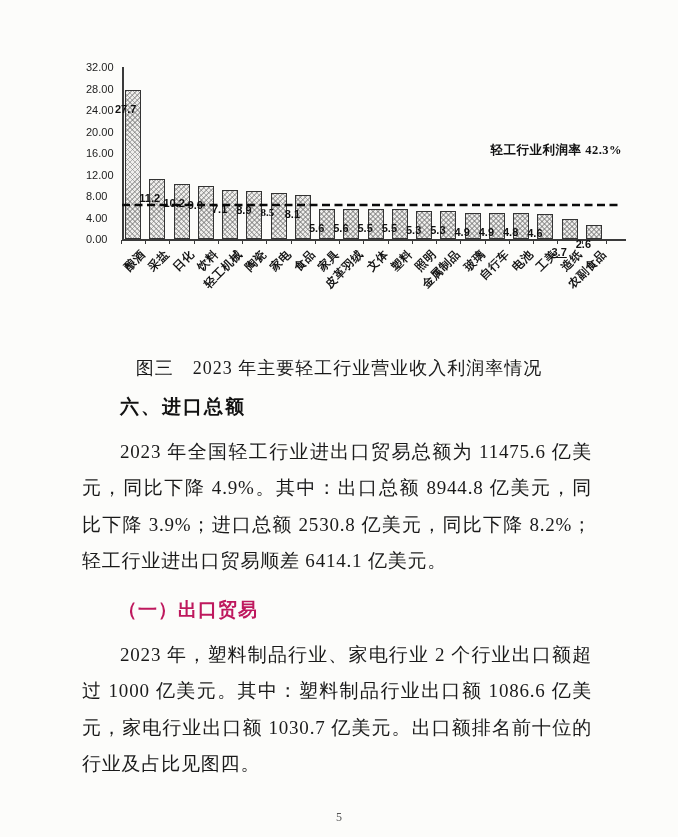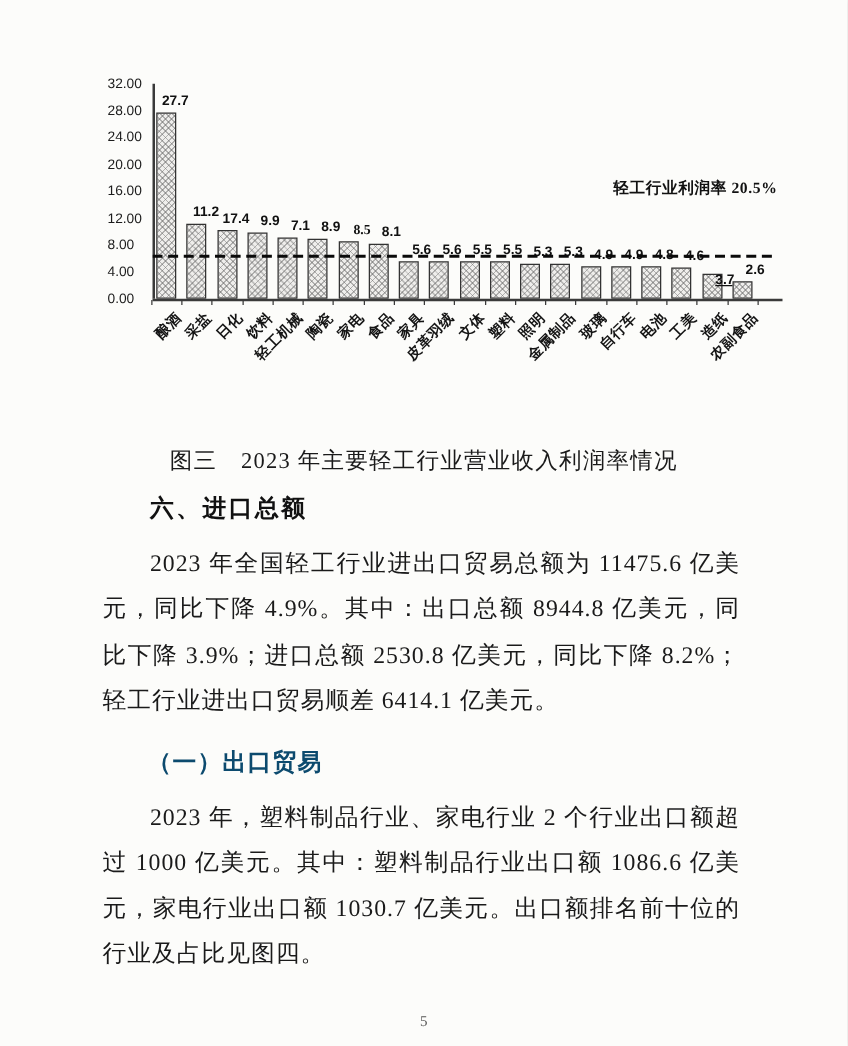--- a/index.html
+++ b/index.html
@@ -29,22 +29,22 @@
   .chart .tick{position:absolute;width:1px;height:4px;background:#3a3a3a;}
   .chart .bar{
     position:absolute;box-sizing:border-box;
     background-color:#efeeec;
     background-image:
       repeating-linear-gradient(45deg, rgba(100,100,100,.45) 0 1px, transparent 1px 3.5px),
       repeating-linear-gradient(135deg, rgba(100,100,100,.45) 0 1px, transparent 1px 3.5px);
     border:1.5px solid #333;
   }
   .chart .vlab{
-    position:absolute;width:36px;text-align:right;
-    font:700 11px "Liberation Sans","DejaVu Sans",sans-serif;color:#111;
+    position:absolute;width:36px;text-align:left;
+    font:700 11px "Liberation Sans","DejaVu Sans",sans-serif;color:#111;margin-top:28px;
   }
   .chart .clab{
     position:absolute;width:100px;text-align:right;
     font-weight:700;font-size:11.5px;letter-spacing:.5px;
     transform:rotate(-45deg);transform-origin:100% 0%;
     white-space:nowrap;color:#141414;
   }
   .chart .refline{position:absolute;left:36px;top:140px;}
   .chart .reflabel{
     position:absolute;top:84px;left:300px;width:236px;text-align:right;
@@ -61,21 +61,21 @@
     font-size:19px;font-weight:700;letter-spacing:2px;text-indent:2em;color:#111;
   }
   .para{
     position:absolute;left:82px;width:510px;margin:0;
     font-size:19px;line-height:36.4px;letter-spacing:.8px;
     text-align:justify;text-indent:2em;color:#1a1a1a;
   }
   #para1{top:434px;}
   .sub-heading{
     position:absolute;left:82px;top:597px;width:508px;
-    font-size:19px;font-weight:700;letter-spacing:1px;text-indent:1.9em;color:#0c4a6e;
+    font-size:19px;font-weight:700;letter-spacing:1px;text-indent:1.9em;color:#be185d;
   }
   #para2{top:637px;}
   .pagenum{
     position:absolute;left:0;top:810px;width:678px;text-align:center;
     font:12px "Liberation Serif","DejaVu Serif",serif;color:#555;
   }
 </style>
 </head>
 <body>
 
@@ -114,21 +114,21 @@
       <div class="tick" style="left: 471.375px; top: 182px;"></div>
       <div class="tick" style="left: 495.625px; top: 182px;"></div>
       <div class="tick" style="left: 519.875px; top: 182px;"></div>
       <div class="bar" style="left: 39px; top: 32.1125px; width: 16px; height: 148.887px;"></div>
       <div class="vlab" style="left: 29px; top: 17.1125px;">27.7</div>
       <div class="clab" style="left: -48px; top: 189px;">酿酒</div>
       <div class="bar" style="left: 63.25px; top: 120.8px; width: 16px; height: 60.2px;"></div>
       <div class="vlab" style="left: 53.25px; top: 105.8px;">11.2</div>
       <div class="clab" style="left: -23.75px; top: 189px;">采盐</div>
       <div class="bar" style="left: 87.5px; top: 126.175px; width: 16px; height: 54.825px;"></div>
-      <div class="vlab" style="left: 77.5px; top: 111.175px;">17.4</div>
+      <div class="vlab" style="left: 77.5px; top: 111.175px;">10.2</div>
       <div class="clab" style="left: 0.5px; top: 189px;">日化</div>
       <div class="bar" style="left: 111.75px; top: 127.787px; width: 16px; height: 53.2125px;"></div>
       <div class="vlab" style="left: 101.75px; top: 112.787px;">9.9</div>
       <div class="clab" style="left: 24.75px; top: 189px;">饮料</div>
       <div class="bar" style="left: 136px; top: 131.55px; width: 16px; height: 49.45px;"></div>
       <div class="vlab" style="left: 126px; top: 116.55px;">7.1</div>
       <div class="clab" style="left: 49px; top: 189px;">轻工机械</div>
       <div class="bar" style="left: 160.25px; top: 133.162px; width: 16px; height: 47.8375px;"></div>
       <div class="vlab" style="left: 150.25px; top: 118.162px;">8.9</div>
       <div class="clab" style="left: 73.25px; top: 189px;">陶瓷</div>
@@ -170,21 +170,21 @@
       <div class="clab" style="left: 364.25px; top: 189px;">工美</div>
       <div class="bar" style="left: 475.5px; top: 161.113px; width: 16px; height: 19.8875px;"></div>
       <div class="vlab" style="left: 465.5px; top: 160px; text-decoration: underline;">3.7</div>
       <div class="clab" style="left: 388.5px; top: 189px;">造纸</div>
       <div class="bar" style="left: 499.75px; top: 167.025px; width: 16px; height: 13.975px;"></div>
       <div class="vlab" style="left: 489.75px; top: 152.025px;">2.6</div>
       <div class="clab" style="left: 412.75px; top: 189px;">农副食品</div>
       <svg width="500" height="14" class="refline" style="top: 140.137px;">
         <line x1="0" x2="498" y1="7" y2="7" stroke="#0a0a0a" stroke-width="2.4" stroke-dasharray="8 4.5"></line>
       </svg>
-      <div class="reflabel">轻工行业利润率 20.5%</div>
+      <div class="reflabel">轻工行业利润率 42.3%</div>
     </div>
 
   <div class="caption">图三　2023 年主要轻工行业营业收入利润率情况</div>
 
   <div class="sec-heading">六、进口总额</div>
 
   <p class="para" id="para1">2023 年全国轻工行业进出口贸易总额为 11475.6 亿美元，同比下降 4.9%。其中：出口总额 8944.8 亿美元，同比下降 3.9%；进口总额 2530.8 亿美元，同比下降 8.2%；轻工行业进出口贸易顺差 6414.1 亿美元。</p>
 
   <div class="sub-heading">（一）出口贸易</div>
 

